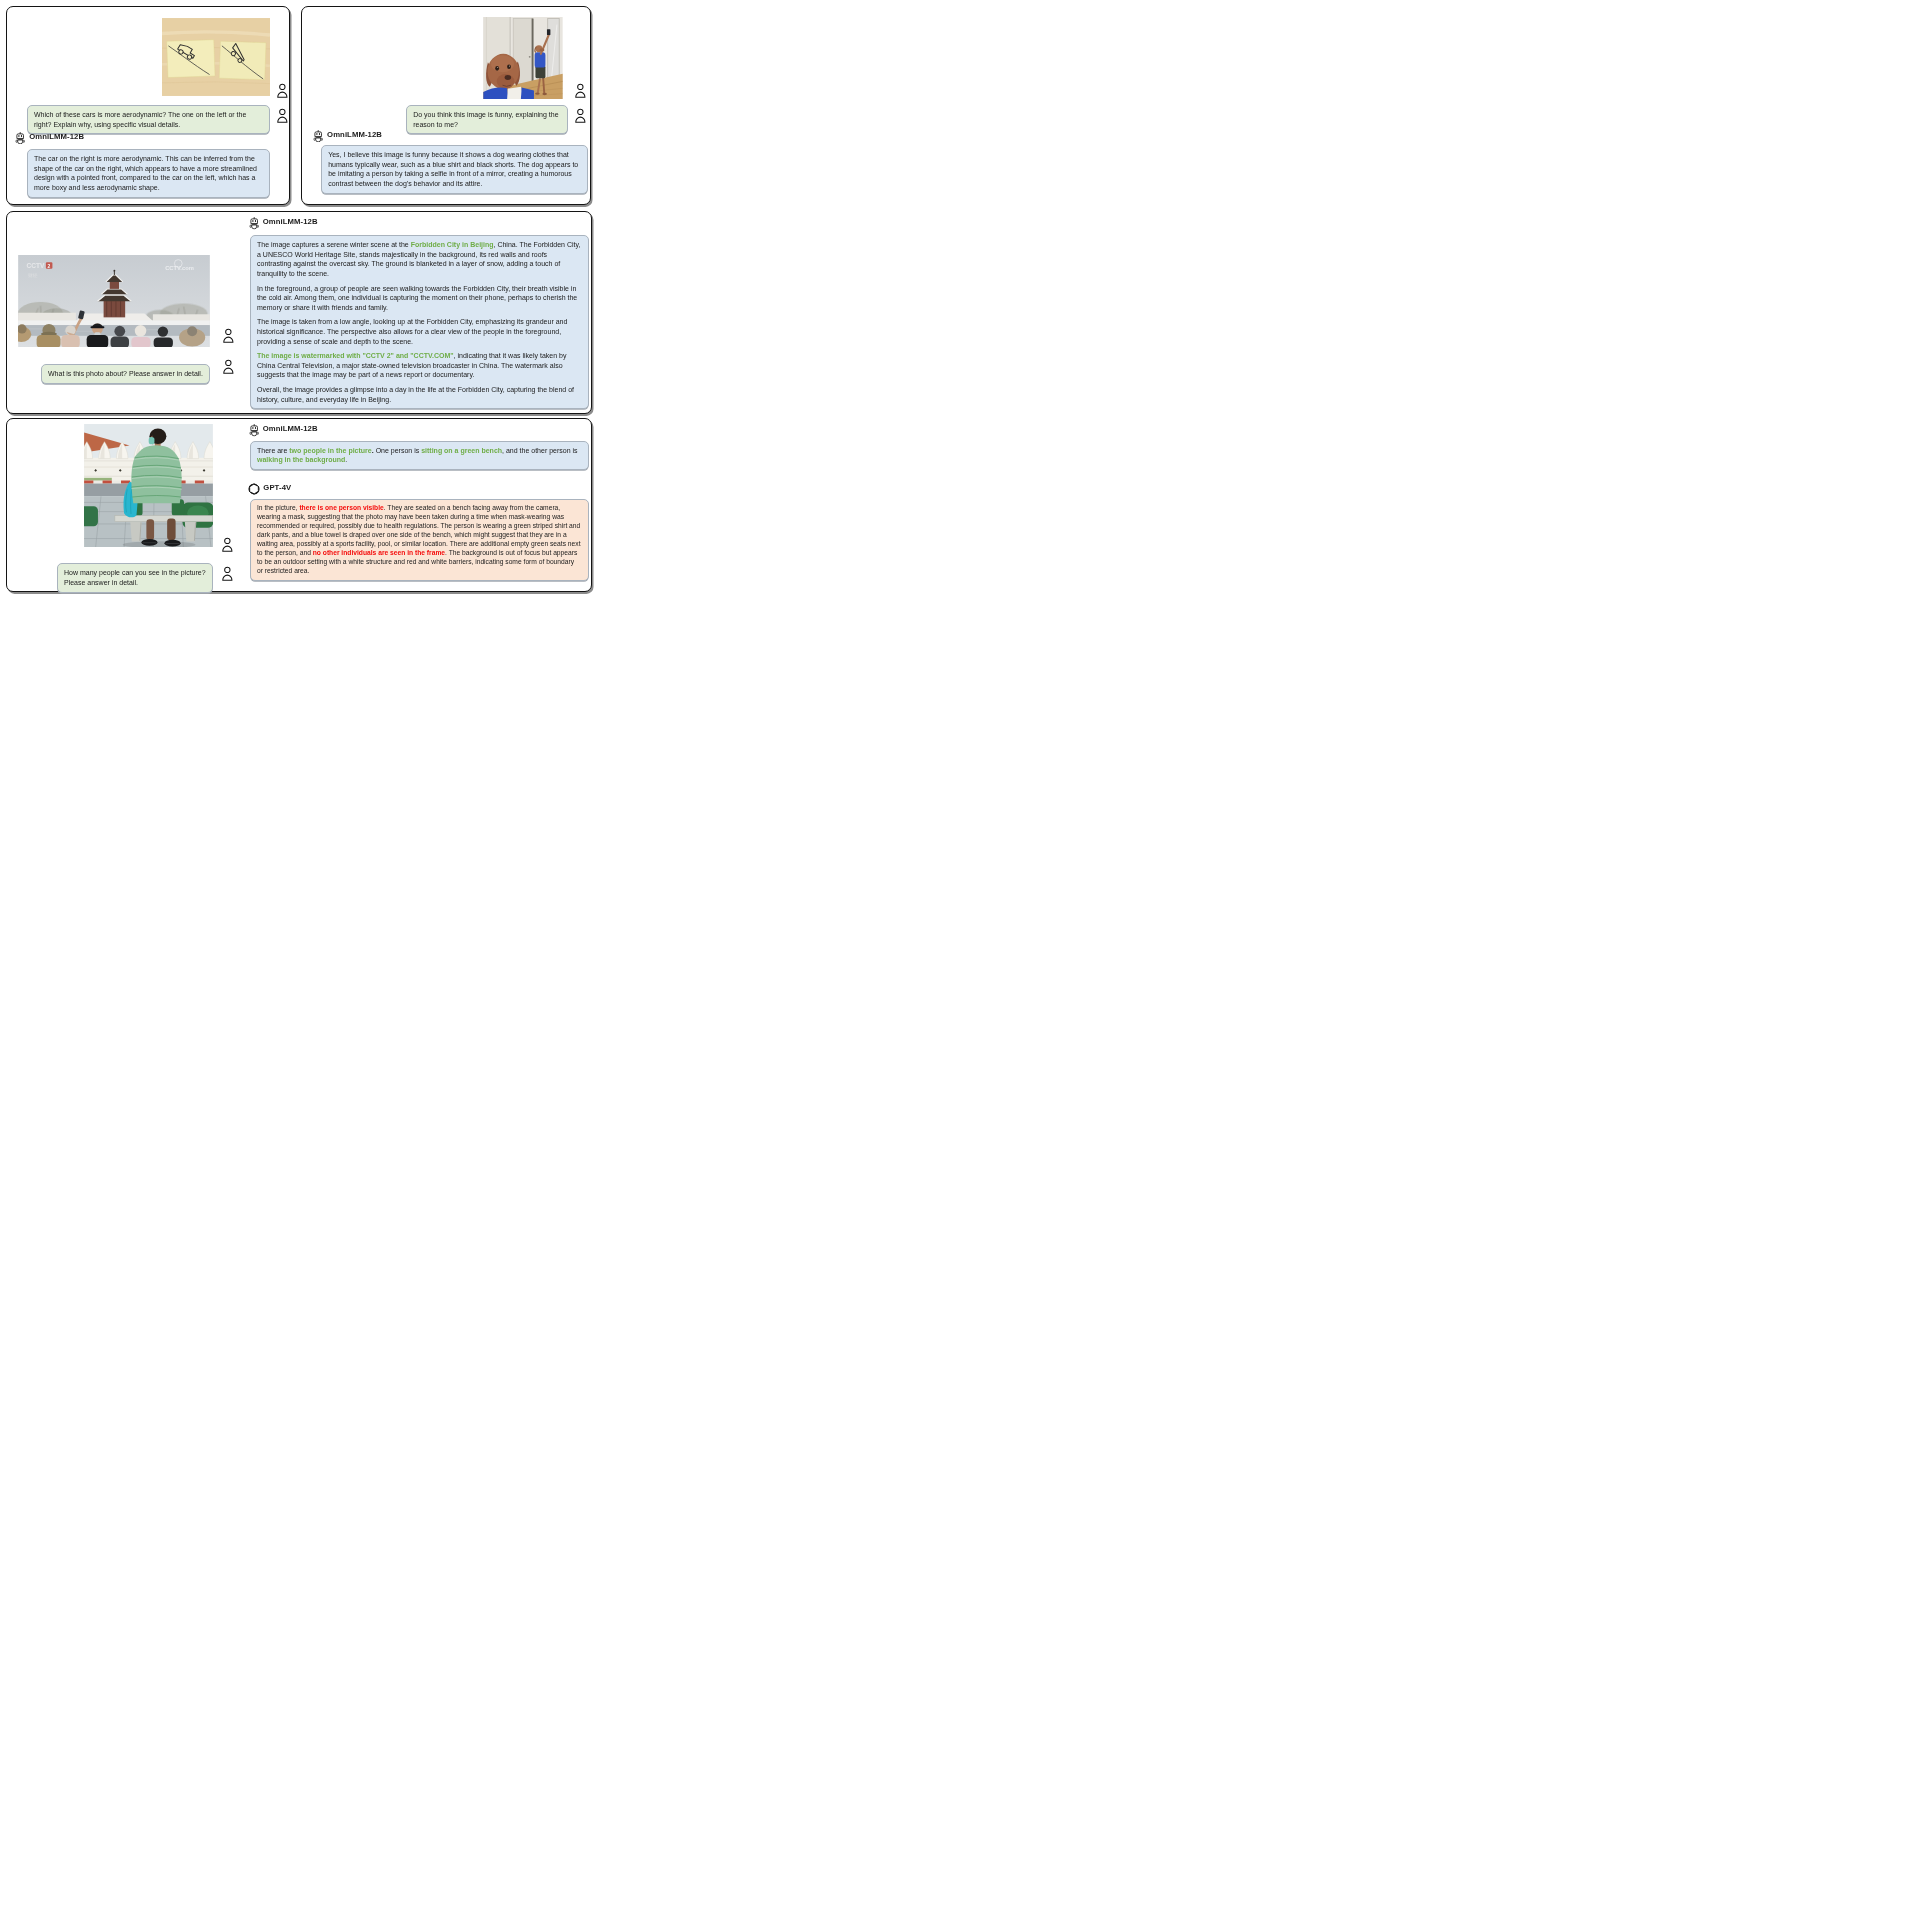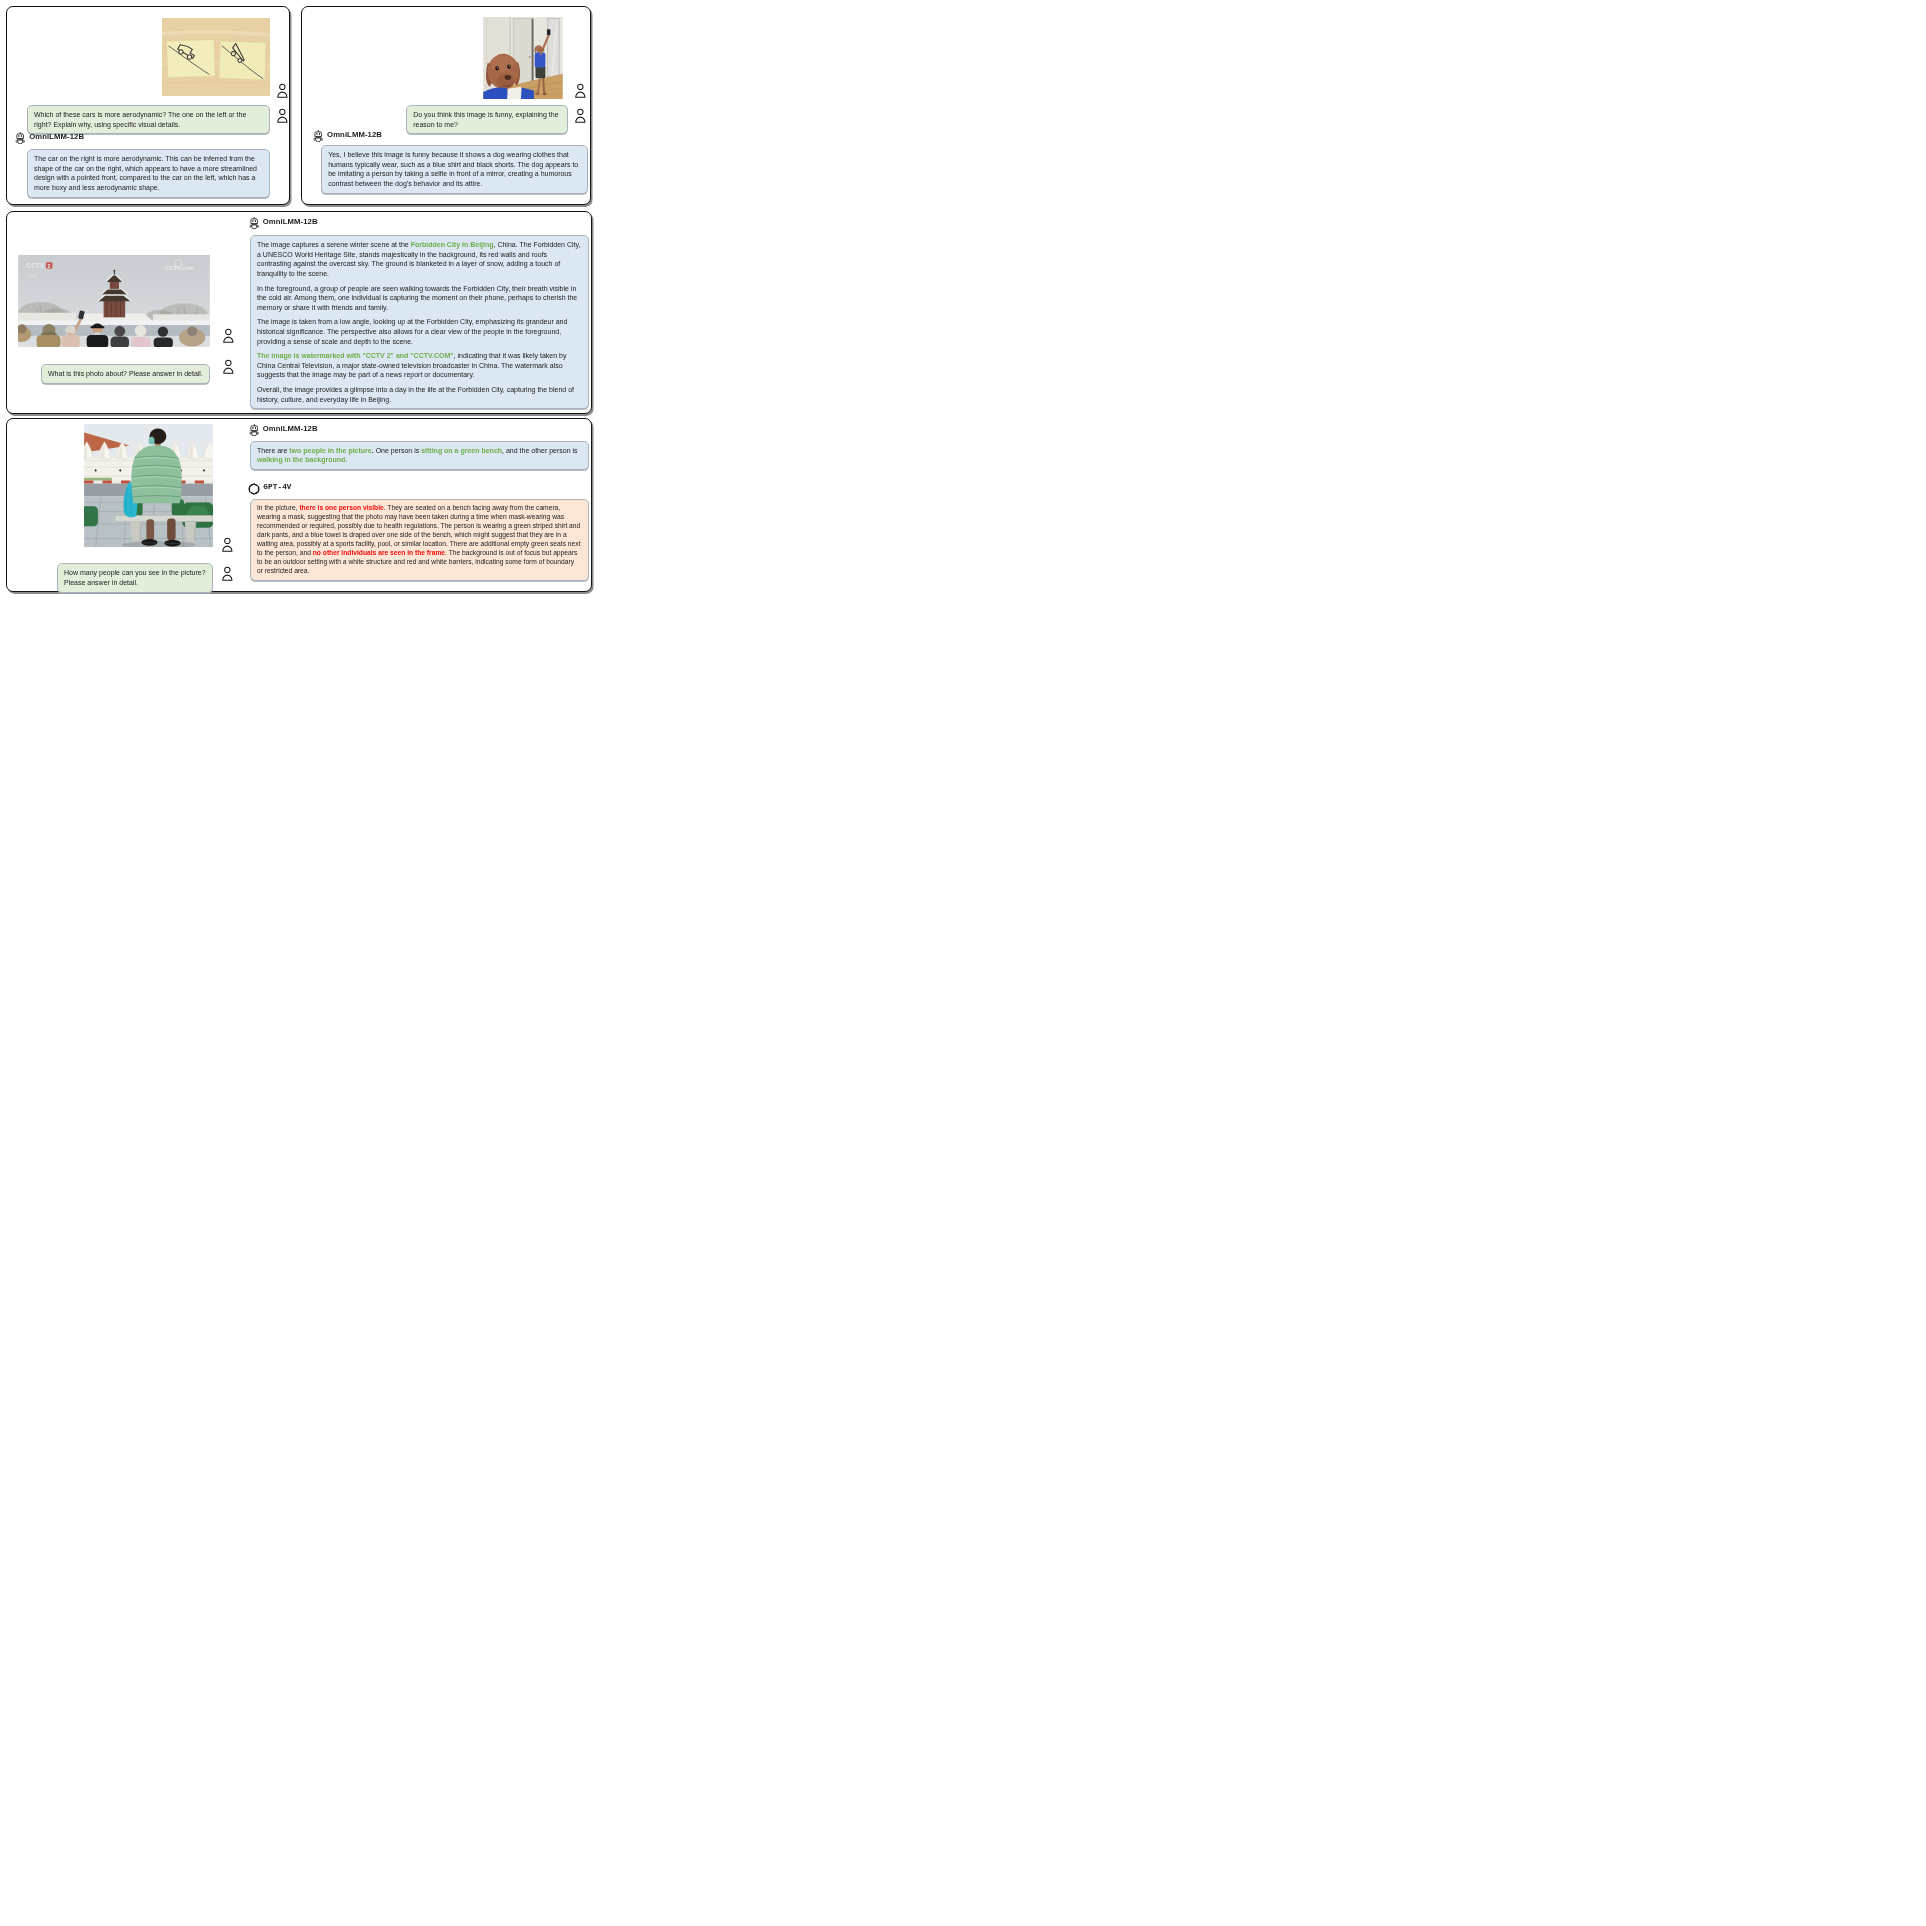--- a/index.html
+++ b/index.html
@@ -418,21 +418,21 @@
     <svg class="icn" style="width:10.4px;height:12.7px;" viewBox="0 0 27 33" width="10.4" height="12.7">
         <use href="#icn-robot"></use>
       </svg>
     <span class="model-label">OmniLMM-12B</span>
   </div>
 
   <div class="bubble a" style="left:243px;top:21.6px;width:339px;">
       <p><span>There are </span><span class="seg-g">two people in the picture</span><span class="seg-b">.</span><span> One person is </span><span class="seg-g">sitting on a green bench</span><span>, and the other person is </span><span class="seg-g">walking in the background</span><span>.</span></p>
     </div>
 
-  <div class="model-row" style="left:241px;top:64px;font-family:Liberation Mono, monospace;">
+  <div class="model-row" style="left:241px;top:64px;">
     <svg class="icn" style="width:12px;height:12px;" viewBox="0 0 31 31" width="12" height="12">
         <use href="#icn-openai"></use>
       </svg>
     <span class="model-label">GPT-4V</span>
   </div>
 
   <div class="bubble gpt gpt-size" style="left:243px;top:80px;width:339px;">
       <p><span>In the picture, </span><span class="seg-r">there is one person visible</span><span>. They are seated on a bench facing away from the camera, wearing a mask, suggesting that the photo may have been taken during a time when mask-wearing was recommended or required, possibly due to health regulations. The person is wearing a green striped shirt and dark pants, and a blue towel is draped over one side of the bench, which might suggest that they are in a waiting area, possibly at a sports facility, pool, or similar location. There are additional empty green seats next to the person, and </span><span class="seg-r">no other individuals are seen in the frame</span><span>. The background is out of focus but appears to be an outdoor setting with a white structure and red and white barriers, indicating some form of boundary or restricted area.</span></p>
     </div>
 

